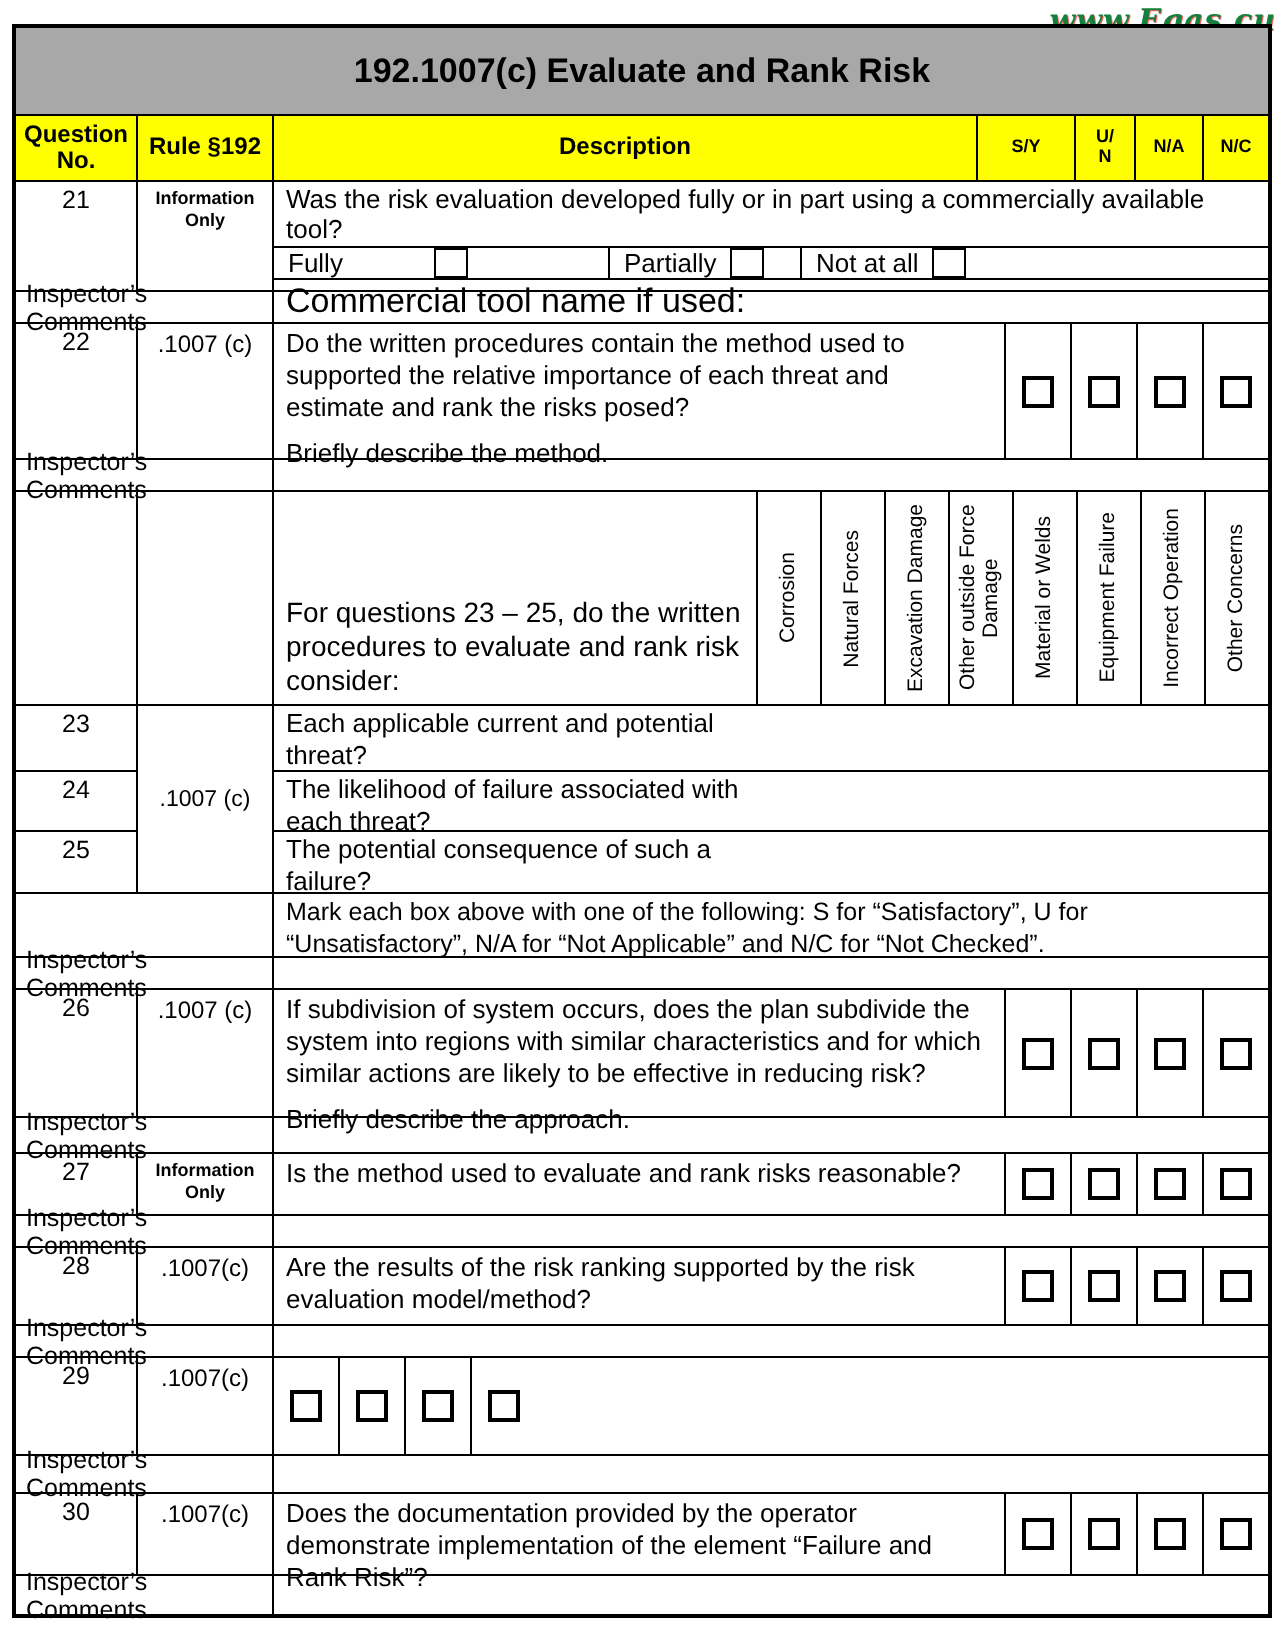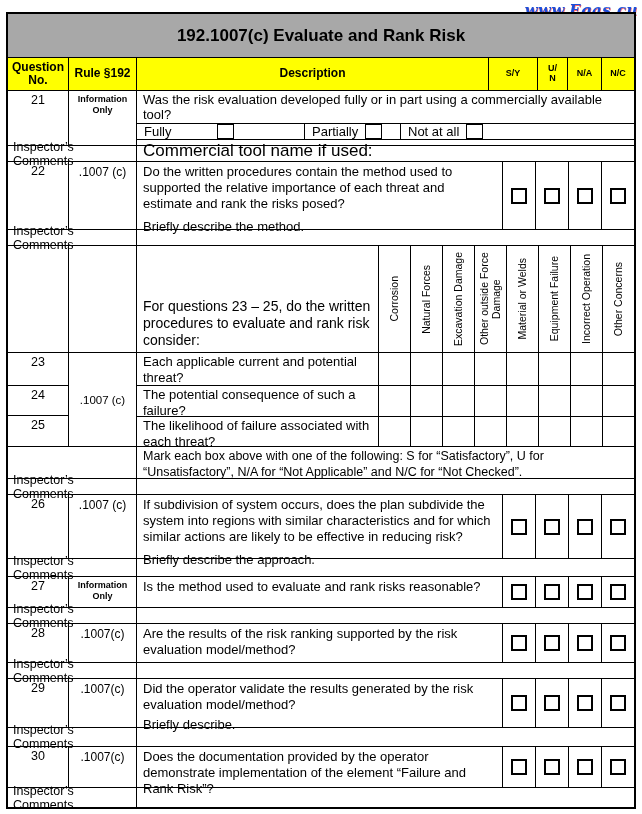--- a/index.html
+++ b/index.html
@@ -4,21 +4,21 @@
 <style>
   * { box-sizing: border-box; margin: 0; padding: 0; }
   html,body { background: #e8e8e8; }
   body { font-family: "Liberation Sans", "DejaVu Sans", sans-serif; color: #000; }
   .page { position: relative; width: 642px; height: 814px; background: #ffffff; overflow: hidden; }
 
   .watermark {
     position: absolute; top: 1px; right: 4px;
     font-family: "DejaVu Serif", serif;
     font-style: italic; font-weight: bold;
-    font-size: 15px; color: #1d4ed8; letter-spacing: 0.5px;
+    font-size: 15px; color: #15803d; letter-spacing: 0.5px;
     text-shadow: 0.5px 0.5px 0 #ff6666;
   }
 
   .form { position: absolute; left: 6px; top: 12px; width: 630px; border: 2px solid #000; background:#fff; }
 
   .title-bar { height: 43px; background: #a8a8a8; display: flex; align-items: center; justify-content: center;
     font-weight: bold; font-size: 17px; }
 
   .row { display: flex; border-top: 1px solid #000; align-items: stretch; }
   .cell { border-left: 1px solid #000; }
@@ -70,21 +70,21 @@
   .rot { flex: 1; display: flex; align-items: center; justify-content: center; overflow: hidden; }
   .vtext { writing-mode: vertical-rl; transform: rotate(180deg); font-size: 10.5px; line-height: 1.1; text-align: center; max-height: 104px; }
 
   
   .blk { display: flex; border-top: 1px solid #000; }
   .blk-q { width: 60px; flex: none; display: flex; flex-direction: column; }
   .blk-q > div { text-align: center; font-size: 12.5px; padding-top: 2px; }
   .blk-q > div.bt { border-top: 1px solid #000; }
   .blk-rule { width: 68px; flex: none; border-left: 1px solid #000; display: flex; align-items: center; justify-content: center; font-size: 11.5px; }
   .blk-right { flex: 1; border-left: 1px solid #000; display: flex; flex-direction: column; }
-  .trow { display: flex; align-items: stretch; }
+  .trow { display: flex; align-items: stretch; flex-direction: column; }
   .trow.bt { border-top: 1px solid #000; }
   .tdesc { width: 241px; flex: none; padding: 1px 6px; font-size: 13px; line-height: 1.25; }
   .tcell { flex: 1; border-left: 1px solid #000; }
 
   .note-left { width: 128px; flex: none; }
   .note-text { flex: 1; border-left: 1px solid #000; padding: 2px 6px; font-size: 12.5px; line-height: 1.25; }
 
   .h-r21 { height: 55px; } .h-r22 { height: 68px; }
   .h-b23 { height: 32px; } .h-b24 { height: 30px; } .h-b25 { height: 31px; }
   .h-note { height: 32px; }
@@ -210,33 +210,33 @@
           <div class="tdesc">Each applicable current and potential threat?</div>
           <div class="tcell"></div>
           <div class="tcell"></div>
           <div class="tcell"></div>
           <div class="tcell"></div>
           <div class="tcell"></div>
           <div class="tcell"></div>
           <div class="tcell"></div>
           <div class="tcell"></div>
         </div>
+        <div class="trow bt h-b24">
+          <div class="tdesc">The likelihood of failure associated with each threat?</div>
+          <div class="tcell"></div>
+          <div class="tcell"></div>
+          <div class="tcell"></div>
+          <div class="tcell"></div>
+          <div class="tcell"></div>
+          <div class="tcell"></div>
+          <div class="tcell"></div>
+          <div class="tcell"></div>
+        </div>
         <div class="trow bt h-b25">
           <div class="tdesc">The potential consequence of such a failure?</div>
-          <div class="tcell"></div>
-          <div class="tcell"></div>
-          <div class="tcell"></div>
-          <div class="tcell"></div>
-          <div class="tcell"></div>
-          <div class="tcell"></div>
-          <div class="tcell"></div>
-          <div class="tcell"></div>
-        </div>
-        <div class="trow bt h-b24">
-          <div class="tdesc">The likelihood of failure associated with each threat?</div>
           <div class="tcell"></div>
           <div class="tcell"></div>
           <div class="tcell"></div>
           <div class="tcell"></div>
           <div class="tcell"></div>
           <div class="tcell"></div>
           <div class="tcell"></div>
           <div class="tcell"></div>
         </div>
       </div>
@@ -324,24 +324,20 @@
     </div>
 
     <div class="row ic-row">
       <div class="cell ic-label">Inspector’s Comments</div>
       <div class="cell ic-space"></div>
     </div>
 
     <div class="row h-r29">
       <div class="cell c-q qnum">29</div>
       <div class="cell c-rule rule">.1007(c)</div>
-      <div class="cell c-desc">
-        <div>Did the operator validate the results generated by the risk evaluation model/method?</div>
-        <div class="followup" style="margin-top:4px;">Briefly describe.</div>
-      </div>
       <div class="cell c-chk">
           <span class="box"></span>
         </div>
       <div class="cell c-chk">
           <span class="box"></span>
         </div>
       <div class="cell c-chk">
           <span class="box"></span>
         </div>
       <div class="cell c-chk">

